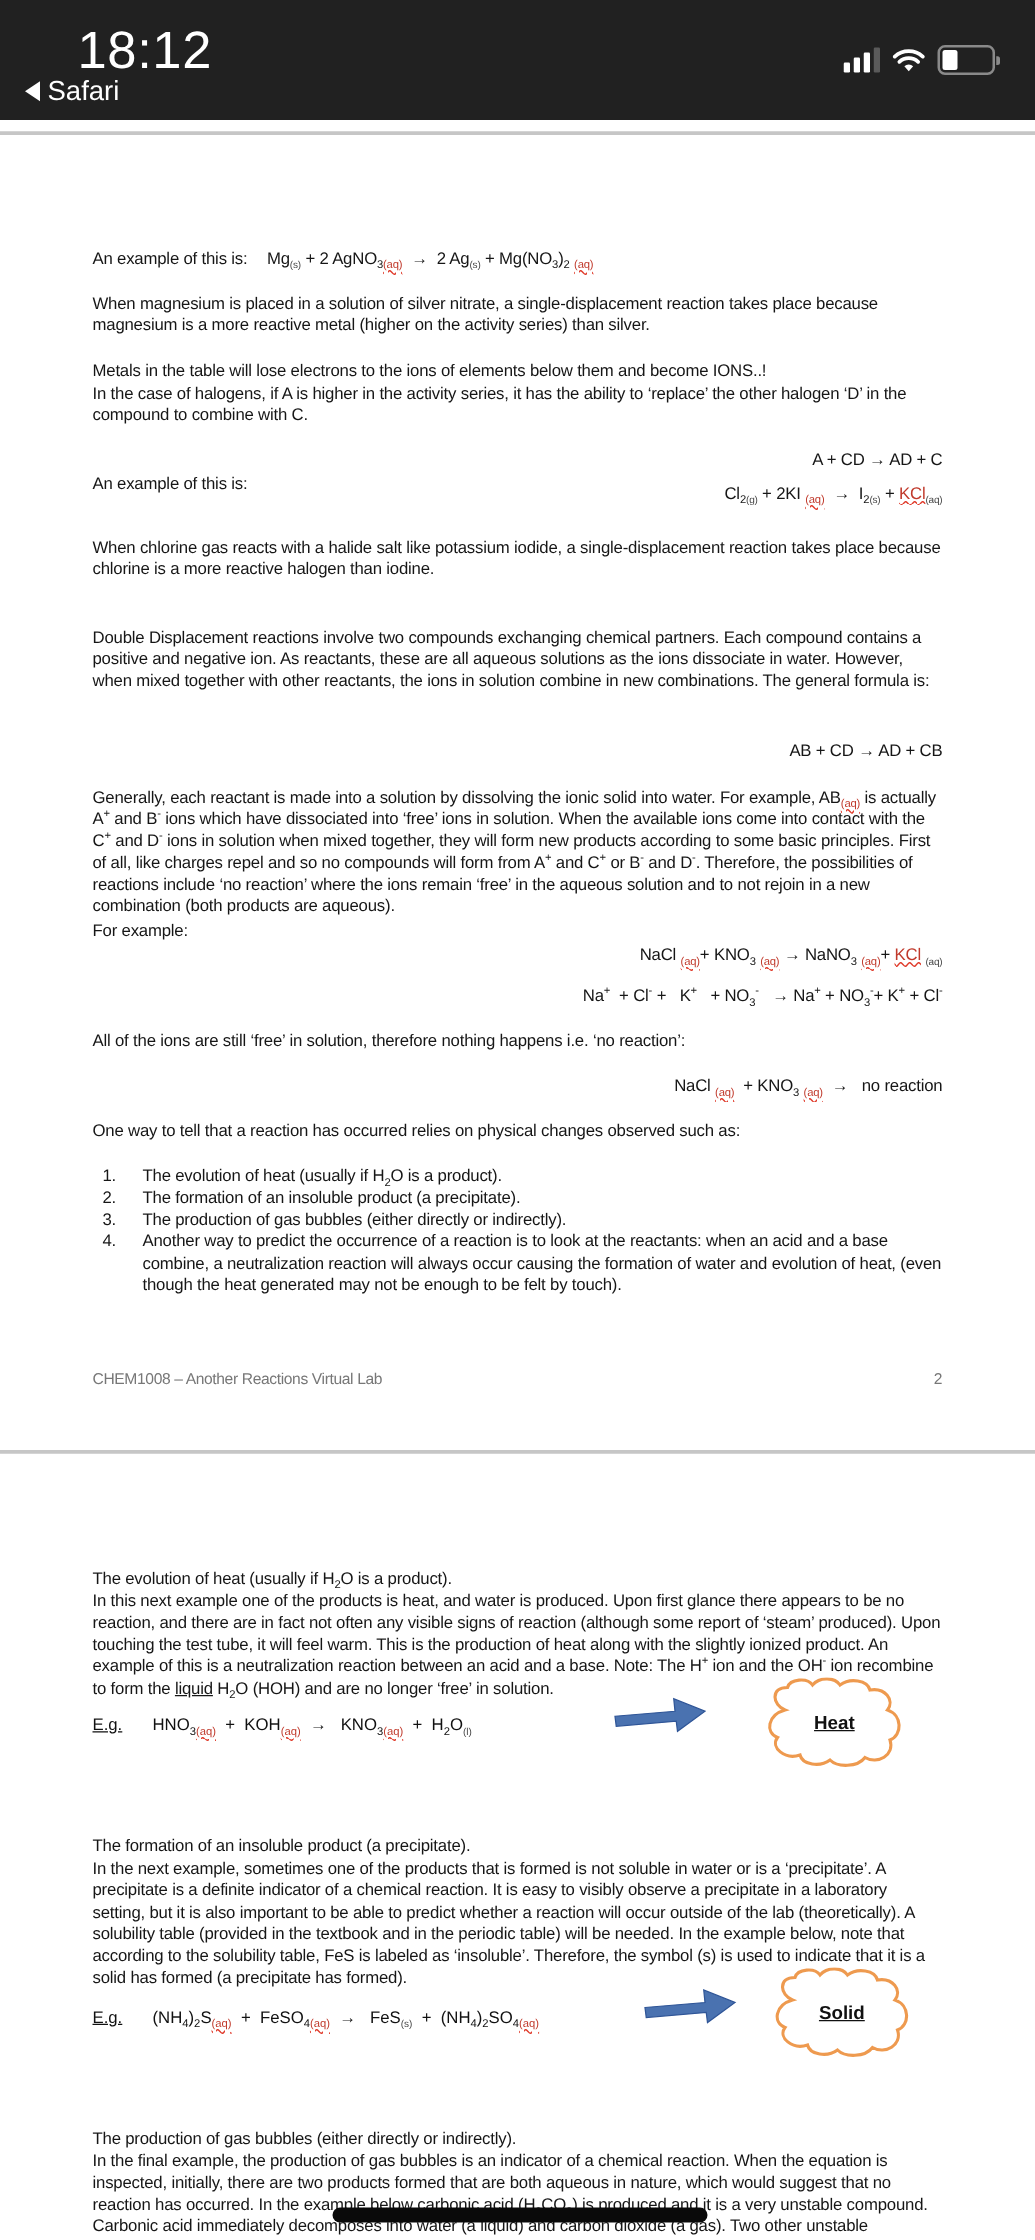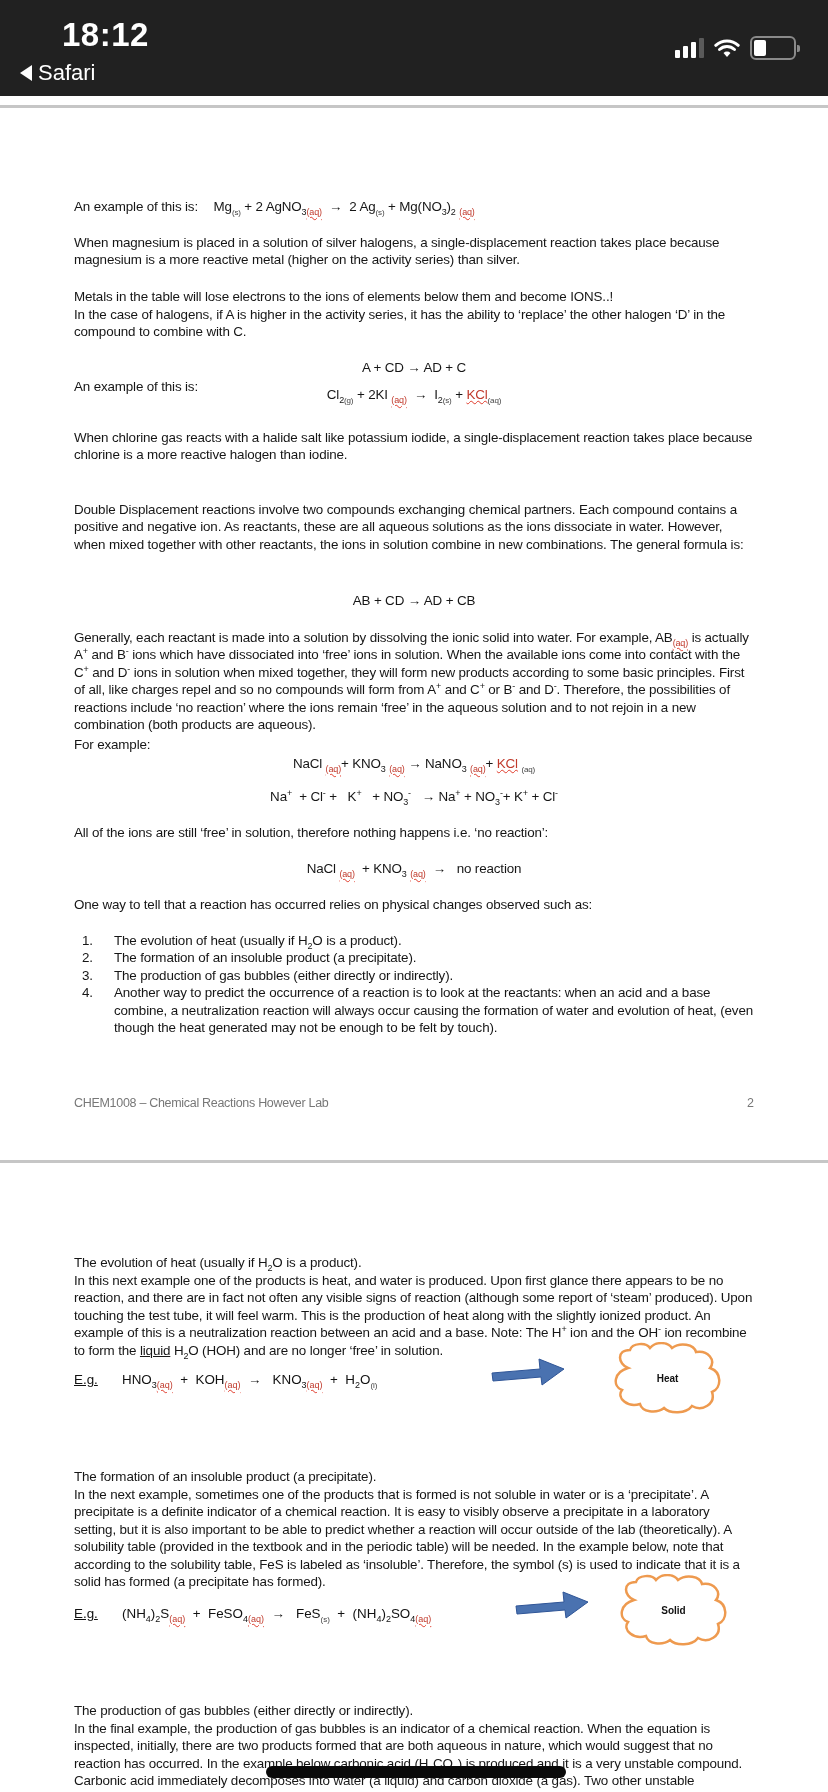--- a/index.html
+++ b/index.html
@@ -1,53 +1,53 @@
 <!DOCTYPE html>
 <html><head>
 <meta charset="utf-8">
 <style>
   * { box-sizing: border-box; margin: 0; padding: 0; }
   html, body { width: 828px; height: 1792px; overflow: hidden; background: #ffffff; }
   body { font-family: "Liberation Sans", sans-serif; color: #111; position: relative; }
 
   .statusbar { position: absolute; left: 0; top: 0; width: 828px; height: 96px; background: #212121; color: #fff; }
-  .statusbar .time { position: absolute; left: 62px; top: 16px; font-size: 33px; font-weight: 700; letter-spacing: 0.5px; }
+  .statusbar .time { position: absolute; left: 62px; top: 16px; font-size: 42px; font-weight: 400; letter-spacing: 0.5px; }
   .statusbar .back { position: absolute; left: 20px; top: 60px; font-size: 22px; display: flex; align-items: center; gap: 6px; cursor: pointer; }
   .statusbar .back .tri { width: 0; height: 0; border-top: 8px solid transparent; border-bottom: 8px solid transparent; border-right: 12px solid #fff; display: inline-block; }
   .statusbar .icons { position: absolute; right: 32px; top: 36px; display: flex; align-items: center; gap: 10px; }
   .signal { display: flex; align-items: flex-end; gap: 3px; height: 20px; }
   .signal span { width: 5px; background: #fff; border-radius: 1px; display: block; }
   .signal span.dim { background: #5a5a5a; }
   .battery { width: 46px; height: 24px; border: 2px solid #8a8a8a; border-radius: 6px; position: relative; padding: 2px; }
   .battery .fill { width: 12px; height: 100%; background: #fff; border-radius: 2px; }
   .battery::after { content: ""; position: absolute; right: -6px; top: 7px; width: 3px; height: 7px; background: #8a8a8a; border-radius: 0 2px 2px 0; }
 
   .page-sep { position: absolute; left: 0; width: 828px; height: 3px; background: #c6c6c6; }
 
   .doc { position: absolute; left: 74px; width: 680px; font-size: 13.4px; line-height: 17.4px; color: #161616; letter-spacing: -0.15px; margin-top: 25px; }
   .doc b { font-weight: 400; }
-  .center { text-align: center; }
+  .center { text-align: right; }
   sub, sup { font-size: 9px; line-height: 0; }
   .st { font-size: 8px; color: #444; }
   .squig { color: #c0392b; text-decoration: underline wavy #e03b2b; text-decoration-thickness: 1px; }
 
   .abs { position: absolute; }
   ol.list { list-style: none; }
   ol.list li { display: flex; }
   ol.list li .num { width: 40px; flex: none; padding-left: 8px; }
   ol.list li .txt { flex: 1; }
 
   .footer-title { position: absolute; left: 74px; top: 1096px; font-size: 12.5px; color: #777; letter-spacing: -0.3px; }
   .footer-page { position: absolute; left: 747px; top: 1096px; font-size: 12.5px; color: #777; }
 
   .eg-row { position: absolute; left: 74px; font-size: 13.4px; display: flex; align-items: center; }
   .eg-label { width: 48px; text-decoration: underline; }
 
   .cloud { position: absolute; }
-  .cloud .label { position: absolute; left: 0; top: 0; width: 100%; height: 100%; display: flex; align-items: center; justify-content: center; font-weight: 700; font-size: 10px; color: #111; }
+  .cloud .label { position: absolute; left: 0; top: 0; width: 100%; height: 100%; display: flex; align-items: center; justify-content: center; font-weight: 700; font-size: 15px; color: #111; text-decoration: underline; }
 
   .redact { position: absolute; left: 266px; top: 1766px; width: 300px; height: 12px; background: #0a0a0a; border-radius: 7px; }
 </style>
 </head>
 <body>
 
 <div class="statusbar">
   <div class="time">18:12</div>
   <div class="back">
     <span class="tri"></span>
@@ -71,21 +71,21 @@
   </div>
 </div>
 
 <div class="page-sep" style="top:105px"></div>
 
 <div class="doc" style="top:173px">
   <span>An example of this is:</span>
   <span style="margin-left:12px">Mg<sub class="st">(s)</sub> + 2 AgNO<sub>3</sub><sub class="squig">(aq)</sub> &nbsp;→&nbsp; 2 Ag<sub class="st">(s)</sub> + Mg(NO<sub>3</sub>)<sub>2</sub> <sub class="squig">(aq)</sub></span>
 </div>
 
-<div class="doc" style="top:209px">When magnesium is placed in a solution of silver halogens, a single-displacement reaction takes place because magnesium is a more reactive metal (higher on the activity series) than silver.</div>
+<div class="doc" style="top:209px">When magnesium is placed in a solution of silver nitrate, a single-displacement reaction takes place because magnesium is a more reactive metal (higher on the activity series) than silver.</div>
 
 <div class="doc" style="top:263px">
   <b>Metals in the table will lose electrons to the ions of elements below them and become IONS..!</b>
 </div>
 <div class="doc" style="top:281px">In the case of halogens, if A is higher in the activity series, it has the ability to ‘replace’ the other halogen ‘D’ in the compound to combine with C.</div>
 
 <div class="doc center" style="top:334px">A + CD → AD + C</div>
 <div class="doc" style="top:353px">An example of this is:</div>
 <div class="doc center" style="top:361px">Cl<sub>2</sub><sub class="st">(g)</sub> + 2KI <sub class="squig">(aq)</sub> &nbsp;→&nbsp; I<sub>2</sub><sub class="st">(s)</sub> + <span class="squig">KCl</span><sub class="st">(aq)</sub></div>
 
@@ -120,21 +120,21 @@
   <li>
       <span class="num">3.</span>
       <span class="txt">The production of gas bubbles (either directly or indirectly).</span>
     </li>
   <li>
       <span class="num">4.</span>
       <span class="txt"><span>Another way to predict the occurrence of a reaction is to look at the reactants: </span><b>when an acid and a base combine, a neutralization reaction will always occur causing the formation of water</b><span> and evolution of heat, (even though the heat generated may not be enough to be felt by touch).</span></span>
     </li>
 </ol>
 
-<div class="footer-title">CHEM1008 – Chemical Reactions However Lab</div>
+<div class="footer-title">CHEM1008 – Another Reactions Virtual Lab</div>
 <div class="footer-page">2</div>
 
 <div class="page-sep" style="top:1160px"></div>
 
 <div class="doc" style="top:1229px"><b>The evolution of heat (usually if H<sub>2</sub>O is a product).</b></div>
 <div class="doc" style="top:1247px">In this next example one of the products is heat, and water is produced. Upon first glance there appears to be no reaction, and there are in fact not often any visible signs of reaction (although some report of ‘steam’ produced). Upon touching the test tube, it will feel warm. This is the production of heat along with the slightly ionized product. An example of this is a neutralization reaction between an acid and a base. Note: The H<sup>+</sup> ion and the OH<sup>-</sup> ion recombine to form the <u>liquid</u> H<sub>2</sub>O (HOH) and are no longer ‘free’ in solution.</div>
 
 <div class="eg-row" style="top:1372px">
   <span class="eg-label">E.g.</span>
   <span>HNO<sub>3</sub><sub class="squig">(aq)</sub> &nbsp;+ &nbsp;KOH<sub class="squig">(aq)</sub> &nbsp;→ &nbsp; KNO<sub>3</sub><sub class="squig">(aq)</sub> &nbsp;+ &nbsp;H<sub>2</sub>O<sub class="st">(l)</sub></span>

